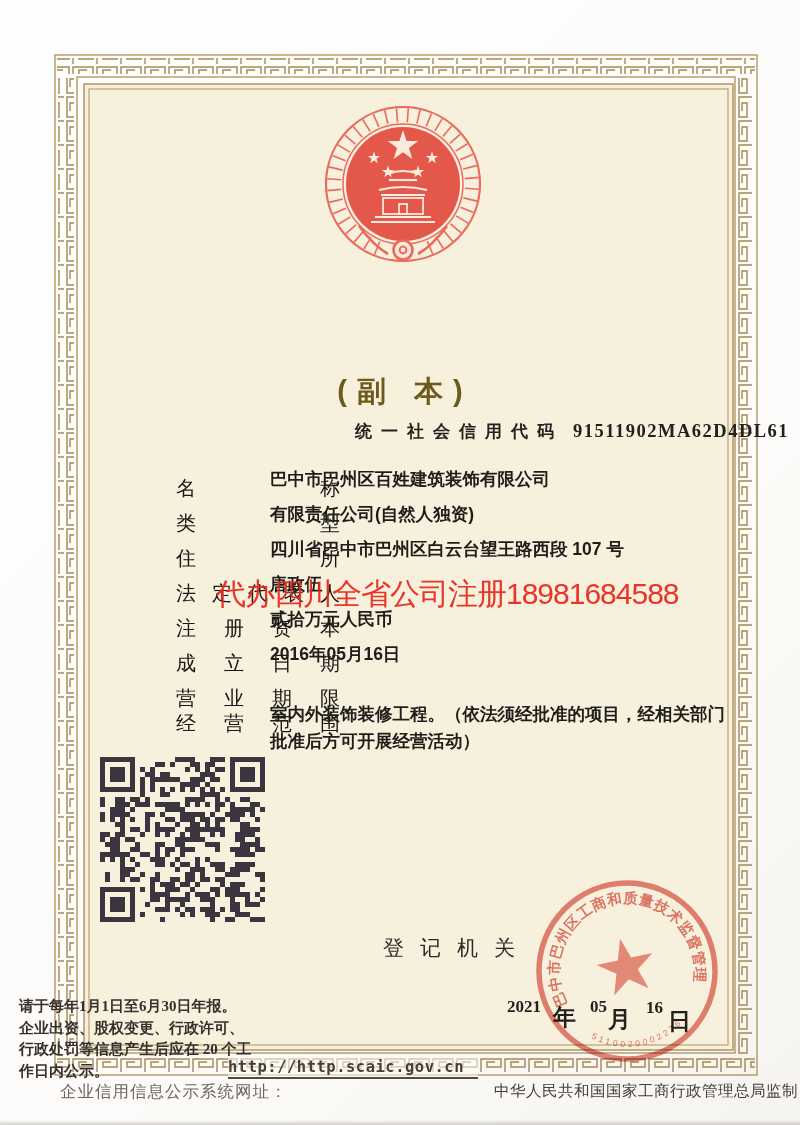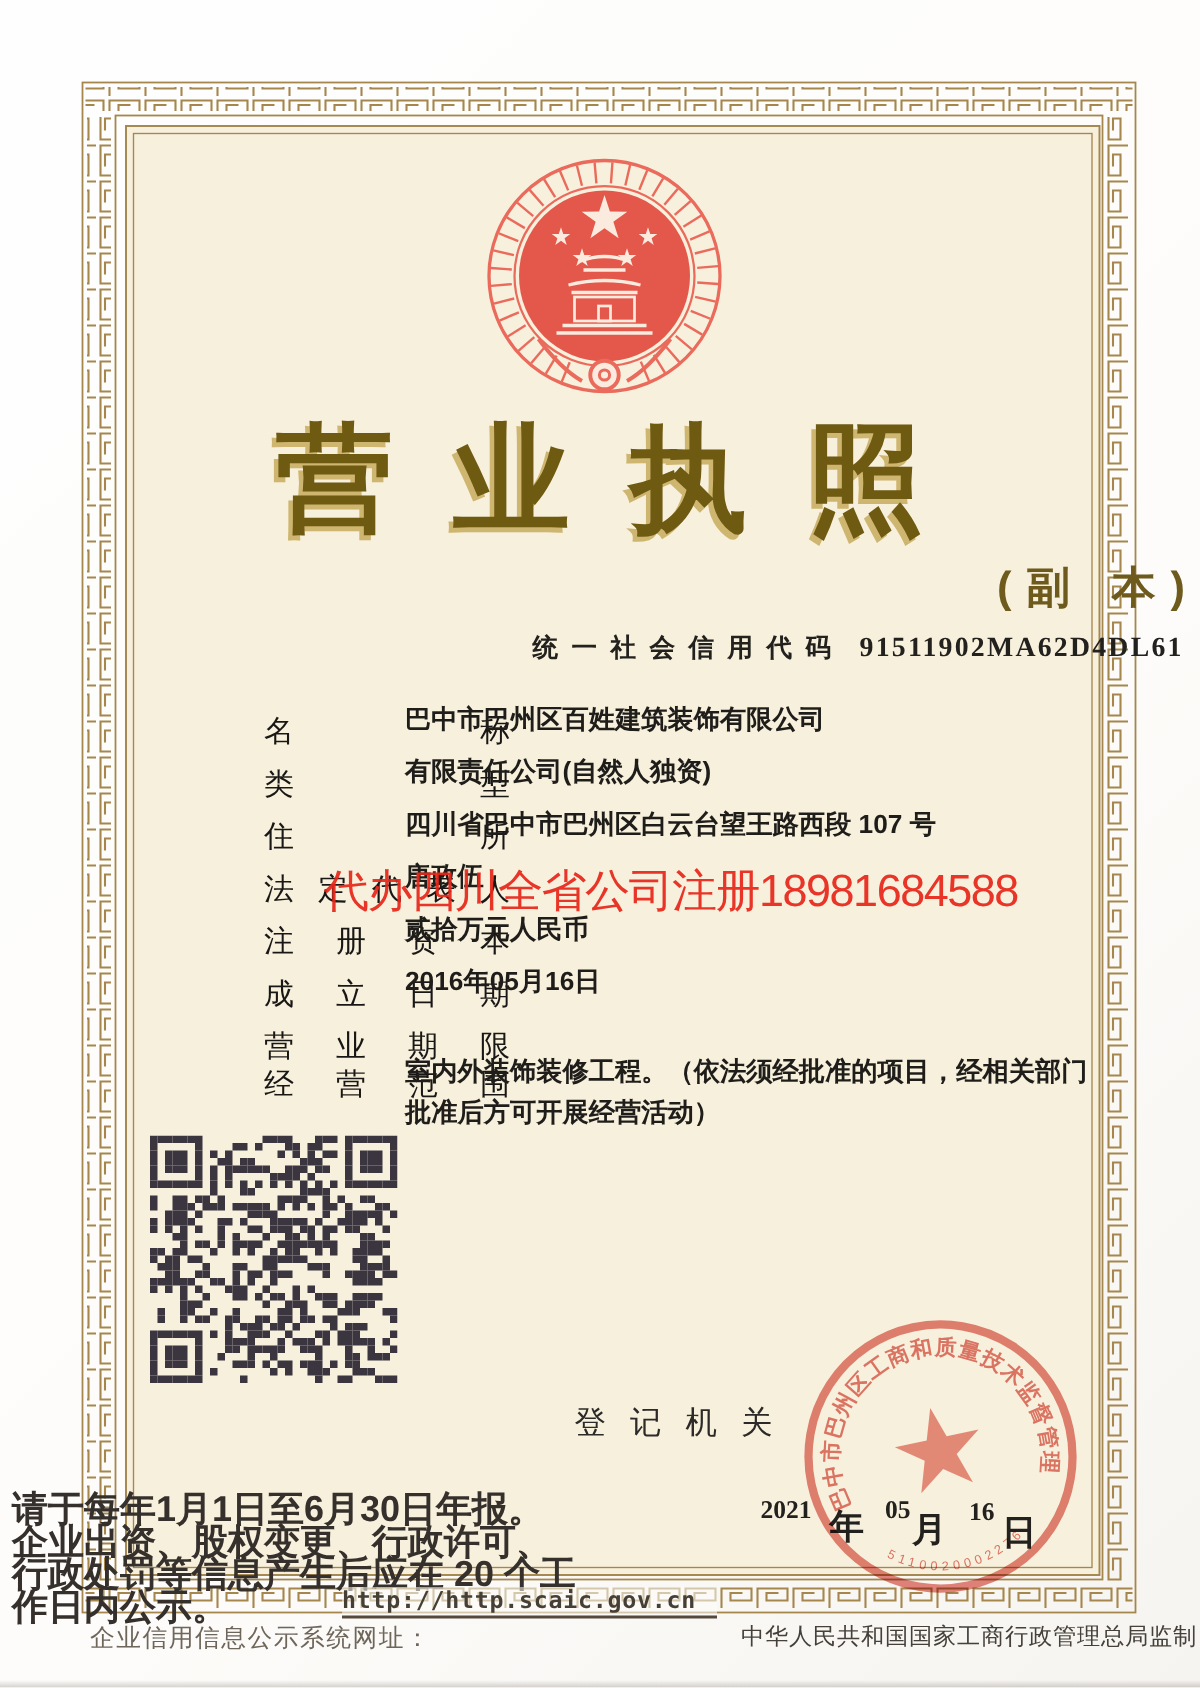--- a/index.html
+++ b/index.html
@@ -7,21 +7,21 @@
   .scan{position:absolute;inset:0;background:linear-gradient(135deg,#fefefe 0%,#fdfcfa 60%,#f6f4f0 100%);}
   .scan::after{content:"";position:absolute;left:0;right:0;bottom:0;height:5px;background:linear-gradient(#0000,rgba(90,85,80,.25));}
   .border-svg{position:absolute;left:0;top:0;z-index:1;}
   .layer{position:absolute;z-index:2;}
   
   .emblem{left:322px;top:100px;width:162px;height:168px;}
   
   .title{left:0;top:268px;width:800px;text-align:center;font-size:78px;font-weight:900;
          color:#6f5a12;letter-spacing:40px;text-indent:40px;
          text-shadow:-3px 3px 0 rgba(196,168,85,.8);}
-  .subtitle{left:0;top:372px;width:800px;text-align:right;font-size:29px;font-weight:700;
+  .subtitle{left:0;top:372px;width:800px;text-align:center;font-size:29px;font-weight:700;
             color:#6d5a1c;letter-spacing:10px;text-indent:10px;}
   
   .codeline{left:355px;top:420px;white-space:nowrap;color:#23211e;}
   .codeline .cjk{font-size:17px;font-weight:700;letter-spacing:9px;}
   .codeline .code{font-family:"Liberation Serif",serif;font-size:18.5px;font-weight:700;letter-spacing:1.5px;margin-left:10px;}
   
   .fields{left:142px;top:462px;width:600px;}
   .row{position:relative;height:35px;}
   .row .lbl{position:absolute;left:0;top:16px;width:164px;font-size:20px;color:#191715;
             text-align:justify;text-align-last:justify;line-height:20px;margin-left:34px;}
@@ -41,22 +41,22 @@
   .seal{left:527px;top:871px;width:200px;height:200px;z-index:7;mix-blend-mode:multiply;}
   
   .date-part{position:absolute;color:#23211e;z-index:3;}
   .dy{left:507px;top:997px;font-family:"Liberation Serif",serif;font-size:17px;font-weight:600;}
   .uy{left:553px;top:1002px;font-size:23px;font-weight:700;}
   .dm{left:590px;top:997px;font-family:"Liberation Serif",serif;font-size:17px;font-weight:600;}
   .um{left:608px;top:1004px;font-size:23px;font-weight:700;}
   .dd{left:646px;top:998px;font-family:"Liberation Serif",serif;font-size:17px;font-weight:600;}
   .ud{left:668px;top:1006px;font-size:23px;font-weight:700;}
   
-  .notice{left:8px;top:996px;width:360px;font-size:24px;font-weight:600;color:#35302c;
-          line-height:21.5px;z-index:4;white-space:nowrap;}
+  .notice{left:19px;top:996px;width:360px;font-size:15px;font-weight:600;color:#35302c;
+          line-height:21.5px;z-index:4;white-space:nowrap;font-family:Liberation Serif, serif;}
   .weburl{left:228px;top:1058px;font-family:"DejaVu Sans Mono",monospace;font-size:15.5px;font-weight:700;
           color:#463f35;letter-spacing:.5px;z-index:4;border-bottom:2px solid #53493c;
           padding:0 14px 1px 0;background:rgba(253,252,247,.55);}
   .weblabel{left:60px;top:1081px;font-family:"Liberation Serif",serif;font-size:16.5px;color:#6e665a;letter-spacing:1px;}
   .supervisor{left:494px;top:1081px;font-family:"Liberation Serif",serif;font-size:15.5px;color:#45403a;letter-spacing:.5px;white-space:nowrap;}
 </style>
 </head>
 <body>
 
 <div class="scan">
@@ -146,21 +146,20 @@
         <path d="M49,122 H113"></path>
       </g>
 
       <circle cx="81" cy="150" r="9.5" fill="#fbeade" stroke-width="2.6"></circle>
       <circle cx="81" cy="150" r="3.4" stroke-width="2"></circle>
       <path d="M37,126 Q52,146 66,154" stroke-width="2.6"></path>
       <path d="M125,126 Q110,146 96,154" stroke-width="2.6"></path>
     </g>
   </svg>
 
-  <div class="layer title">营业执照</div>
   <div class="layer subtitle">(副 本)</div>
 
   <div class="layer codeline">
     <span class="cjk">统一社会信用代码</span><span class="code">91511902MA62D4DL61</span>
   </div>
 
   <div class="layer fields">
     <div class="row">
       <div class="lbl">名称</div>
       <div class="val">巴中市巴州区百姓建筑装饰有限公司</div>

